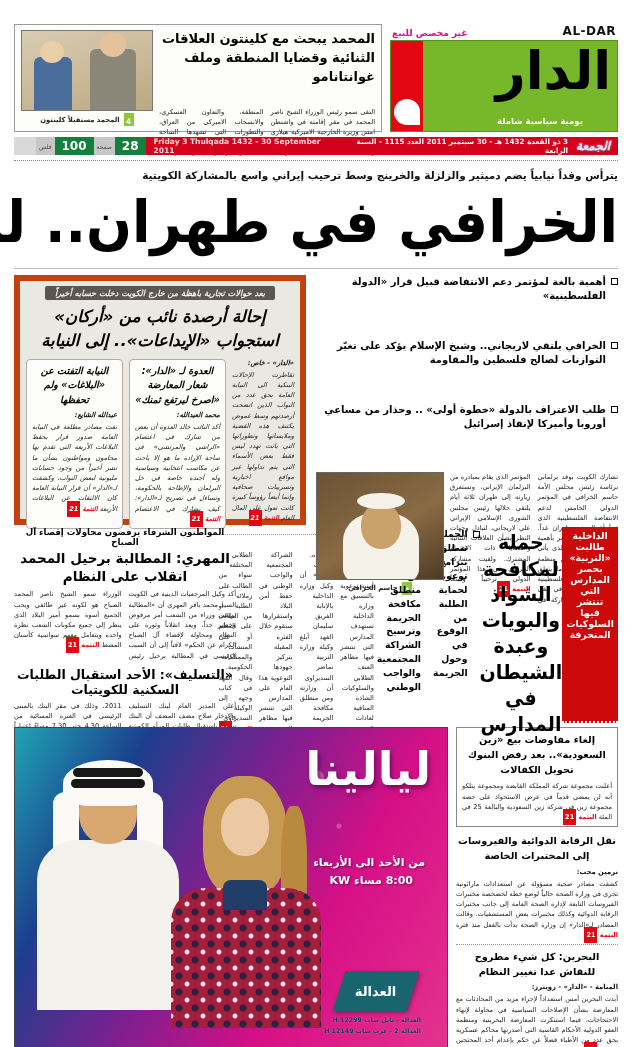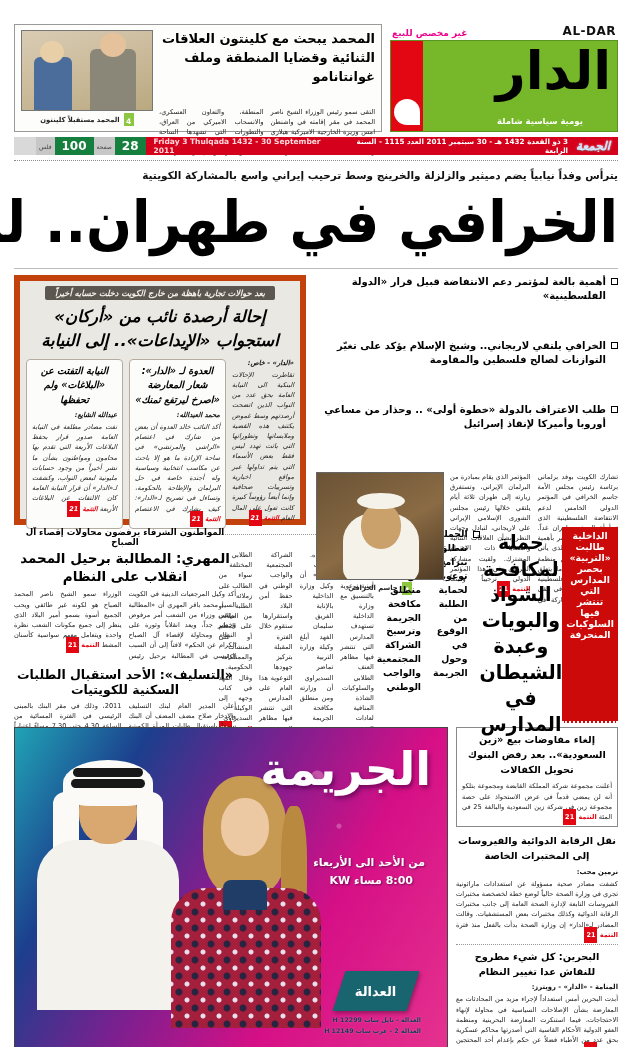--- a/index.html
+++ b/index.html
@@ -384,21 +384,21 @@
         <div class="agal"></div>
         <div class="agal2"></div>
       </div>
       <div class="woman">
         <div class="w-hair"></div>
         <div class="w-pony"></div>
         <div class="w-shirt"></div>
         <div class="w-collar"></div>
         <div class="w-face"></div>
       </div>
-      <div class="ad-title">الجريمة</div>
+      <div class="ad-title">ليالينا</div>
       <div class="ad-schedule">من الأحد الى الأربعاء</div>
       <div class="ad-time">8:00 مساء KW</div>
       <div class="adala-logo">
         <span>العدالة</span>
       </div>
       <div class="ad-freq">
         <div>العدالة - نايل سات 12299 H</div>
         <div>العدالة 2 - عرب سات 12149 H</div>
       </div>
     </div>

